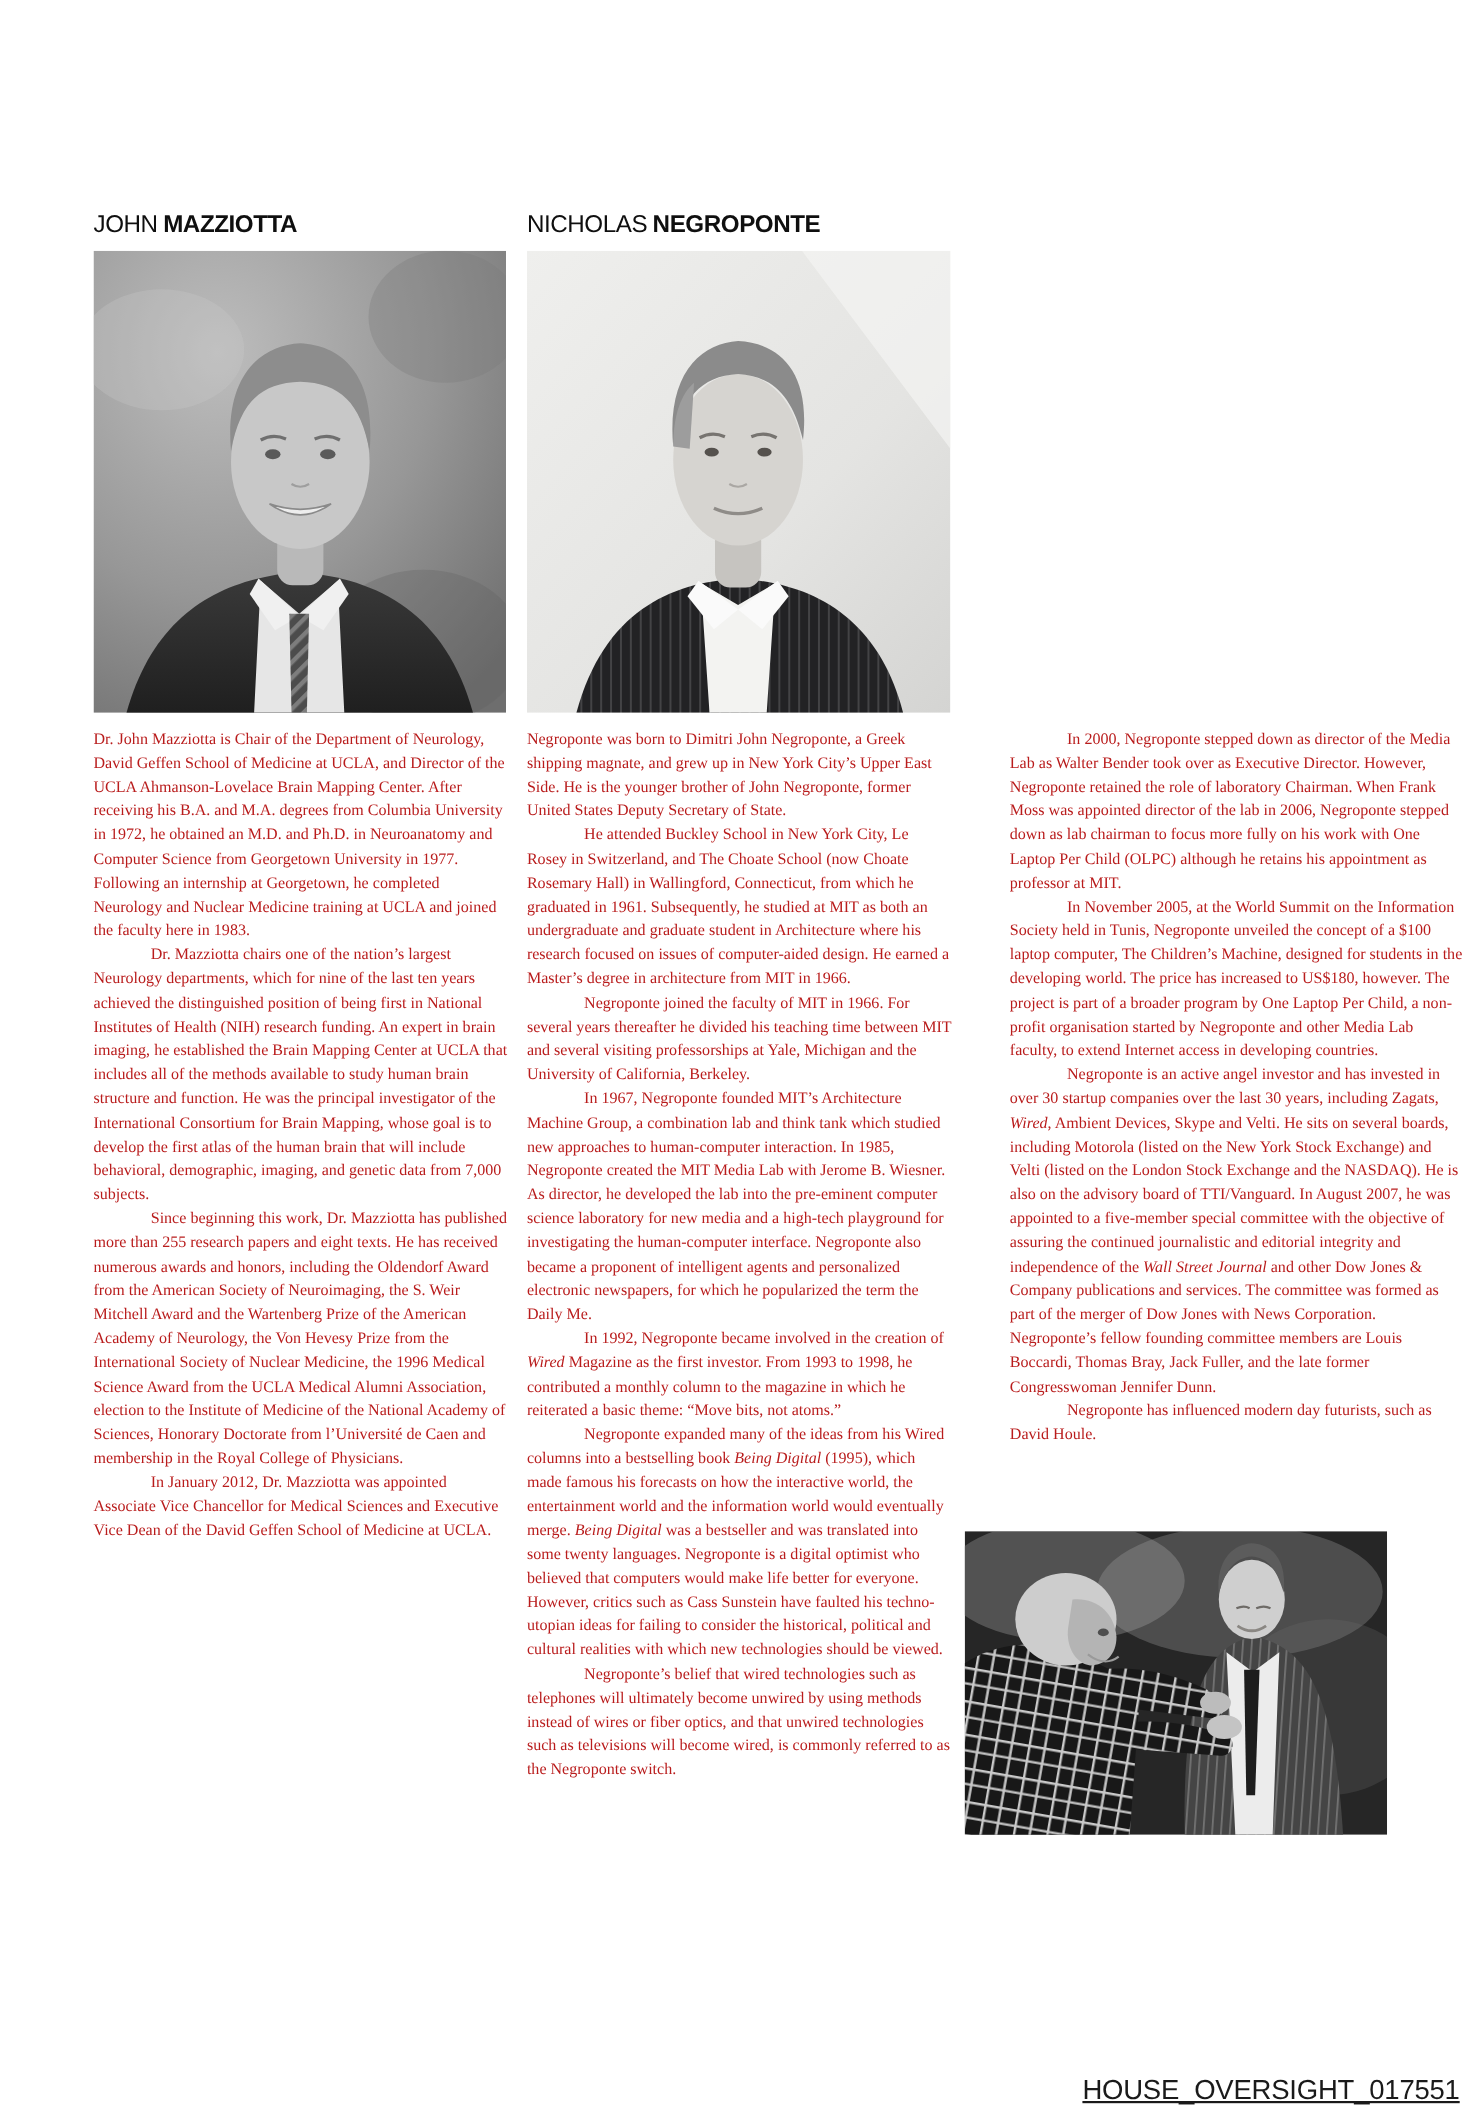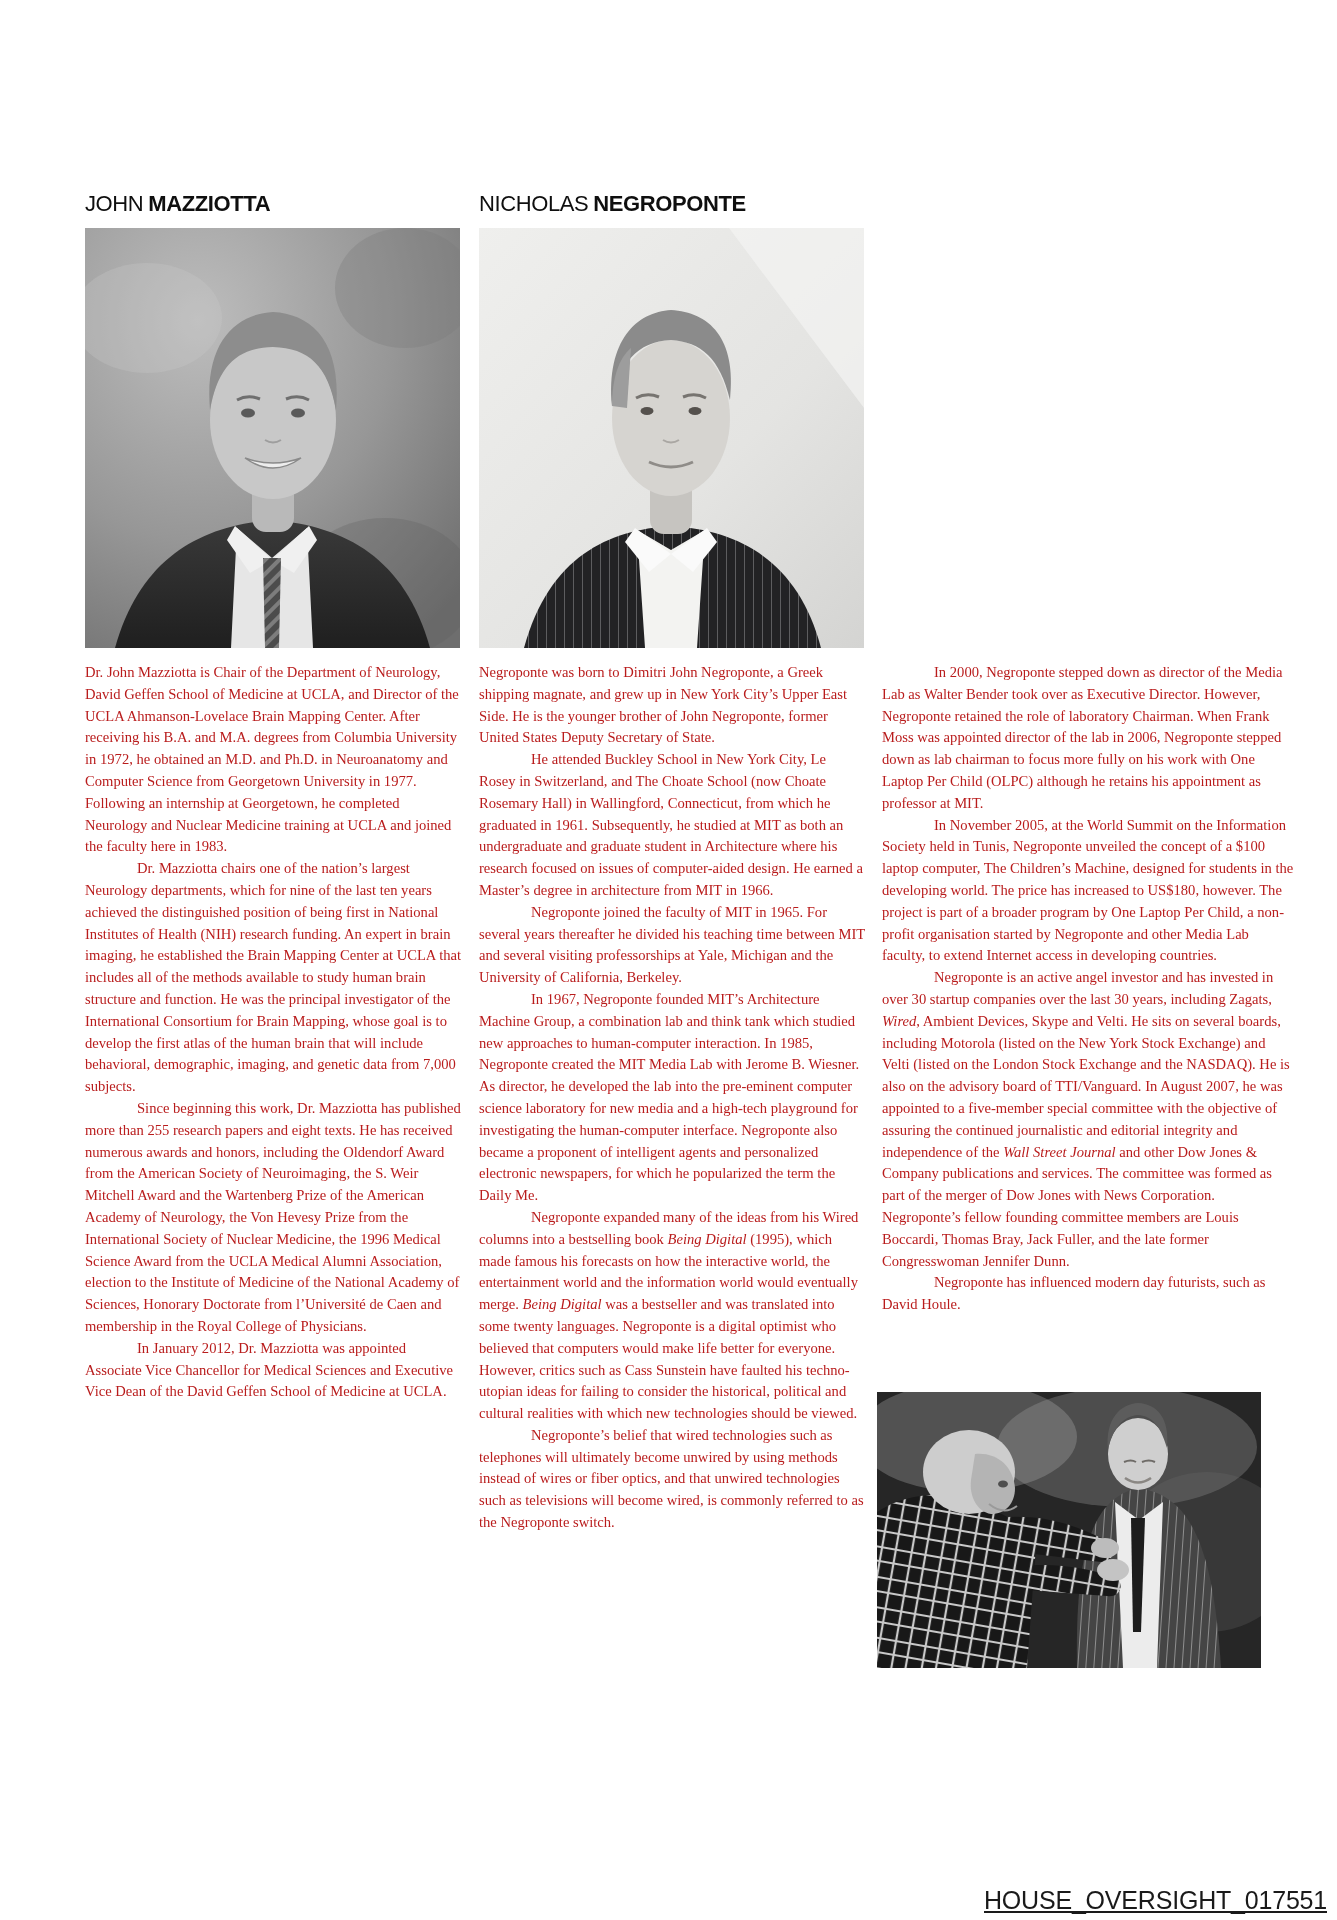--- a/index.html
+++ b/index.html
@@ -23,21 +23,21 @@
   #photo-event      { left:877px; top:1392px; width:384px; height:276px; }
 
   .col {
     position:absolute; top:662px;
     font-size:14.6px; line-height:21.8px; text-align:left; color:#b91c1c;
   }
   .col p { margin:0; text-indent:52px; }
   .col.flush-first p:first-child { text-indent:0; }
   #col-mazziotta    { left:85px;  width:377px; }
   #col-negroponte-a { left:479px; width:387px; }
-  #col-negroponte-b { left:882px; width:413px;font-family:Liberation Serif, serif; }
+  #col-negroponte-b { left:918px; width:413px;font-family:Liberation Serif, serif; }
 
   .doc-id {
     position:absolute; right:10px; top:1886px;
     font-family:"Liberation Sans", sans-serif; font-size:25px;
     letter-spacing:-0.2px; color:#1a1a1a;text-decoration:underline;
   }
 </style>
 </head>
 <body>
 
@@ -118,22 +118,23 @@
 
   <div class="col flush-first" id="col-mazziotta">
       <p>Dr. John Mazziotta is Chair of the Department of Neurology, David Geffen School of Medicine at UCLA, and Director of the UCLA Ahmanson-Lovelace Brain Mapping Center. After receiving his B.A. and M.A. degrees from Columbia University in 1972, he obtained an M.D. and Ph.D. in Neuroanatomy and Computer Science from Georgetown University in 1977. Following an internship at Georgetown, he completed Neurology and Nuclear Medicine training at UCLA and joined the faculty here in 1983.</p>
       <p>Dr. Mazziotta chairs one of the nation’s largest Neurology departments, which for nine of the last ten years achieved the distinguished position of being first in National Institutes of Health (NIH) research funding. An expert in brain imaging, he established the Brain Mapping Center at UCLA that includes all of the methods available to study human brain structure and function. He was the principal investigator of the International Consortium for Brain Mapping, whose goal is to develop the first atlas of the human brain that will include behavioral, demographic, imaging, and genetic data from 7,000 subjects.</p>
       <p>Since beginning this work, Dr. Mazziotta has published more than 255 research papers and eight texts. He has received numerous awards and honors, including the Oldendorf Award from the American Society of Neuroimaging, the S. Weir Mitchell Award and the Wartenberg Prize of the American Academy of Neurology, the Von Hevesy Prize from the International Society of Nuclear Medicine, the 1996 Medical Science Award from the UCLA Medical Alumni Association, election to the Institute of Medicine of the National Academy of Sciences, Honorary Doctorate from l’Université de Caen and membership in the Royal College of Physicians.</p>
       <p>In January 2012, Dr. Mazziotta was appointed Associate Vice Chancellor for Medical Sciences and Executive Vice Dean of the David Geffen School of Medicine at UCLA.</p>
     </div>
   <div class="col flush-first" id="col-negroponte-a">
       <p>Negroponte was born to Dimitri John Negroponte, a Greek shipping magnate, and grew up in New York City’s Upper East Side. He is the younger brother of John Negroponte, former United States Deputy Secretary of State.</p>
       <p>He attended Buckley School in New York City, Le Rosey in Switzerland, and The Choate School (now Choate Rosemary Hall) in Wallingford, Connecticut, from which he graduated in 1961. Subsequently, he studied at MIT as both an undergraduate and graduate student in Architecture where his research focused on issues of computer-aided design. He earned a Master’s degree in architecture from MIT in 1966.</p>
-      <p>Negroponte joined the faculty of MIT in 1965. For several years thereafter he divided his teaching time between MIT and several visiting professorships at Yale, Michigan and the University of California, Berkeley.</p>
+      <p>Negroponte joined the faculty of MIT in 1966. For several years thereafter he divided his teaching time between MIT and several visiting professorships at Yale, Michigan and the University of California, Berkeley.</p>
       <p>In 1967, Negroponte founded MIT’s Architecture Machine Group, a combination lab and think tank which studied new approaches to human-computer interaction. In 1985, Negroponte created the MIT Media Lab with Jerome B. Wiesner. As director, he developed the lab into the pre-eminent computer science laboratory for new media and a high-tech playground for investigating the human-computer interface. Negroponte also became a proponent of intelligent agents and personalized electronic newspapers, for which he popularized the term the Daily Me.</p>
+      <p>In 1992, Negroponte became involved in the creation of <i>Wired</i> Magazine as the first investor. From 1993 to 1998, he contributed a monthly column to the magazine in which he reiterated a basic theme: “Move bits, not atoms.”</p>
       <p>Negroponte expanded many of the ideas from his Wired columns into a bestselling book <i>Being Digital</i> (1995), which made famous his forecasts on how the interactive world, the entertainment world and the information world would eventually merge. <i>Being Digital</i> was a bestseller and was translated into some twenty languages. Negroponte is a digital optimist who believed that computers would make life better for everyone. However, critics such as Cass Sunstein have faulted his techno-utopian ideas for failing to consider the historical, political and cultural realities with which new technologies should be viewed.</p>
       <p>Negroponte’s belief that wired technologies such as telephones will ultimately become unwired by using methods instead of wires or fiber optics, and that unwired technologies such as televisions will become wired, is commonly referred to as the Negroponte switch.</p>
     </div>
   <div class="col" id="col-negroponte-b">
       <p>In 2000, Negroponte stepped down as director of the Media Lab as Walter Bender took over as Executive Director. However, Negroponte retained the role of laboratory Chairman. When Frank Moss was appointed director of the lab in 2006, Negroponte stepped down as lab chairman to focus more fully on his work with One Laptop Per Child (OLPC) although he retains his appointment as professor at MIT.</p>
       <p>In November 2005, at the World Summit on the Information Society held in Tunis, Negroponte unveiled the concept of a $100 laptop computer, The Children’s Machine, designed for students in the developing world. The price has increased to US$180, however. The project is part of a broader program by One Laptop Per Child, a non-profit organisation started by Negroponte and other Media Lab faculty, to extend Internet access in developing countries.</p>
       <p>Negroponte is an active angel investor and has invested in over 30 startup companies over the last 30 years, including Zagats, <i>Wired</i>, Ambient Devices, Skype and Velti. He sits on several boards, including Motorola (listed on the New York Stock Exchange) and Velti (listed on the London Stock Exchange and the NASDAQ). He is also on the advisory board of TTI/Vanguard. In August 2007, he was appointed to a five-member special committee with the objective of assuring the continued journalistic and editorial integrity and independence of the <i>Wall Street Journal</i> and other Dow Jones &amp; Company publications and services. The committee was formed as part of the merger of Dow Jones with News Corporation. Negroponte’s fellow founding committee members are Louis Boccardi, Thomas Bray, Jack Fuller, and the late former Congresswoman Jennifer Dunn.</p>
       <p>Negroponte has influenced modern day futurists, such as David Houle.</p>
     </div>
 

